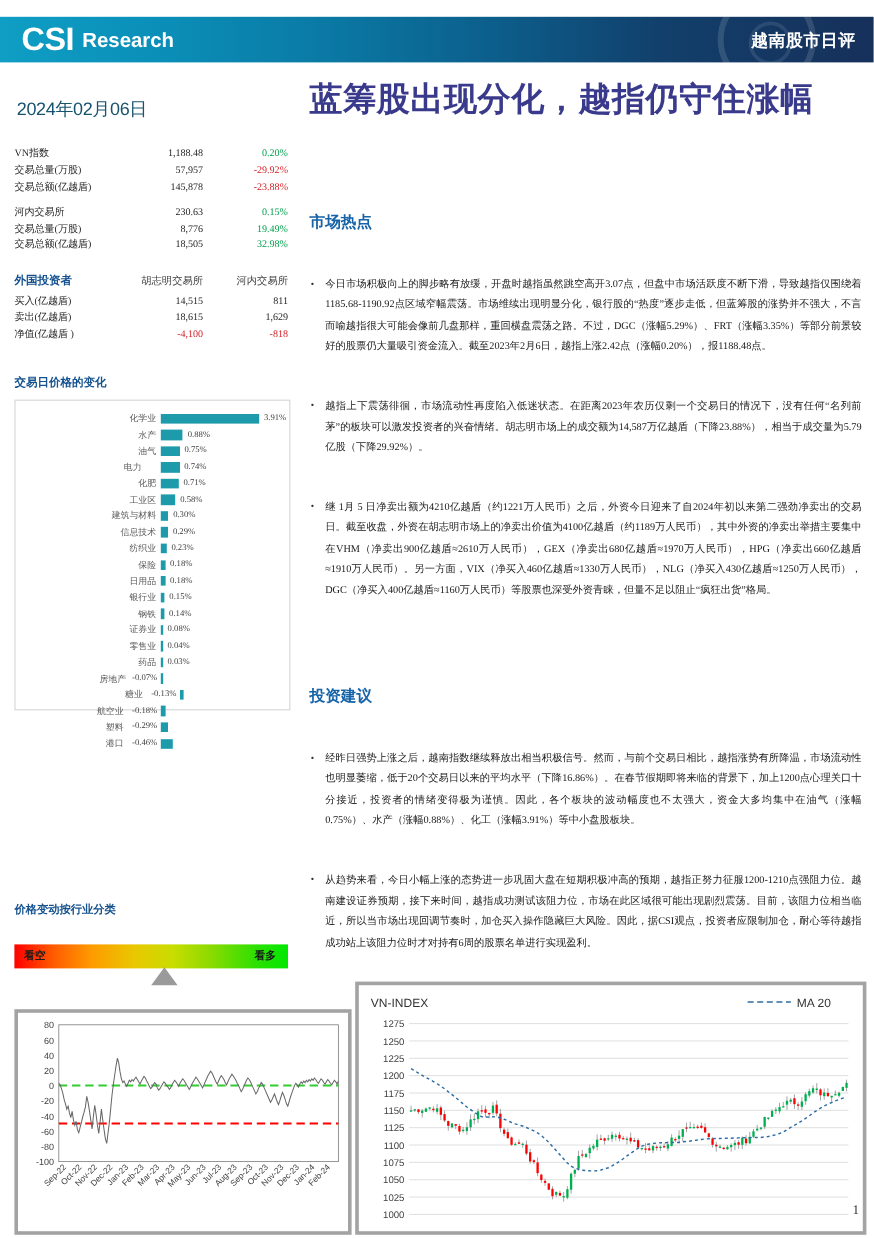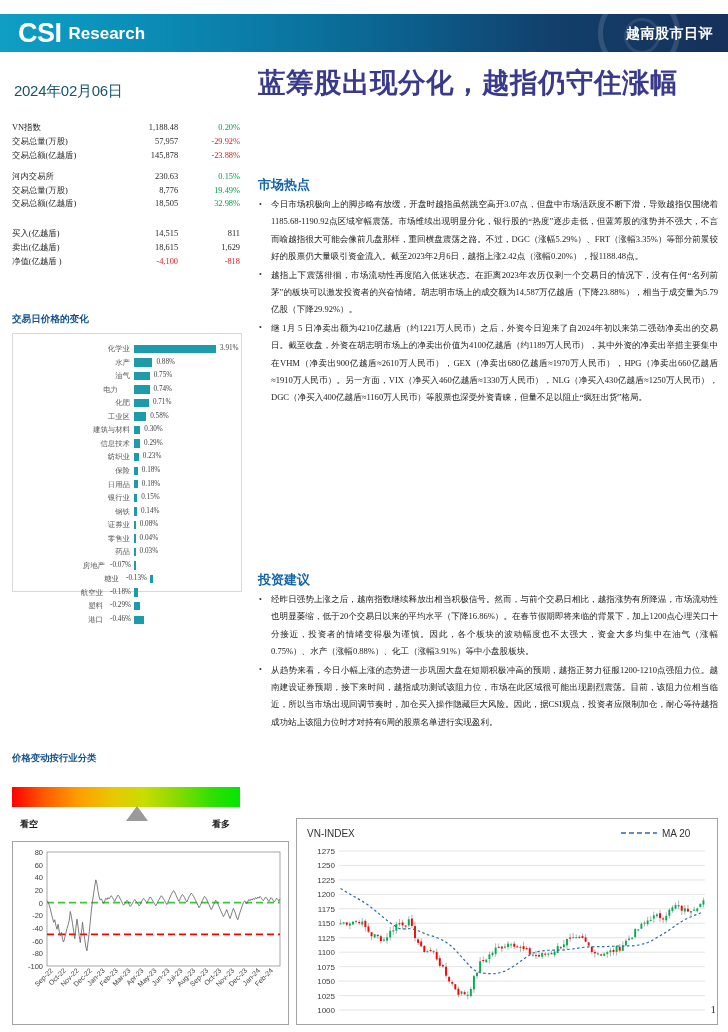--- a/index.html
+++ b/index.html
@@ -75,21 +75,20 @@
   .gauge-title{
     position:absolute;left:12px;top:752px;font-size:9.4px;font-weight:bold;color:#15528f;
   }
   .gauge{
     position:absolute;left:12px;top:787px;width:228px;height:20px;
     background:linear-gradient(90deg,#ff0000 0%,#ff5a00 14%,#ff9a00 28%,#e8c800 44%,#c8dd00 58%,#8ada00 72%,#2ee000 88%,#00e800 100%);
   }
   .gauge .glabel{
     position:absolute;top:3px;font-size:9px;font-weight:bold;color:#1a1a1a;
     font-family:Liberation Mono, monospace;
-    margin-top:28px;
   }
   .gauge .gl-left{left:8px;}
   .gauge .gl-right{right:10px;}
   .gauge-marker{
     position:absolute;left:133px;top:806px;width:0;height:0;
     border-left:11px solid transparent;border-right:11px solid transparent;
     border-bottom:15px solid #9a9a9a;
   }
   
   .title{
@@ -102,28 +101,28 @@
   }
   .h2-hot{top:176px;}
   .h2-adv{top:571px;}
   .bullets{
     position:absolute;left:258px;width:460px;
     font-size:8.55px;line-height:17.4px;color:#1a1a1a;text-align:justify;
   }
   .bullets-hot{top:196px;}
   .bullets-adv{top:591px;}
   .bullet{
-    position:relative;padding-left:13px;margin-bottom:1px;
+    position:relative;padding-left:13px;margin-bottom:1px;margin-top:32px;
   }
   .bullet:before{
     content:"\2022";position:absolute;left:1px;top:-0.5px;font-size:8px;color:#333;
   }
   
   .chart-box{
-    position:absolute;border:1px solid #a3a3a3;background:#fff;
+    position:absolute;border:3px solid #a3a3a3;background:#fff;
   }
   .line-chart{left:12px;top:841px;width:275px;height:182px;}
   .candle-chart{left:296px;top:818px;width:420px;height:205px;}
   .pagenum{
     position:absolute;right:12px;top:1003px;font-size:11px;color:#333;
   }
   svg{display:block;}
 </style>
 </head>
 <body>
@@ -174,20 +173,25 @@
     <tr>
       <td class="lbl">交易总额(亿越盾)</td>
       <td class="v1">18,505</td>
       <td class="v2 up">32.98%</td>
     </tr>
 
     <tr class="spacer">
           <td colspan="3" style="height:16px"></td>
         </tr>
 
+    <tr class="sec-head">
+      <td class="lbl">外国投资者</td>
+      <td class="v1 colh">胡志明交易所</td>
+      <td class="v2 colh">河内交易所</td>
+    </tr>
     <tr>
       <td class="lbl">买入(亿越盾)</td>
       <td class="v1">14,515</td>
       <td class="v2">811</td>
     </tr>
     <tr>
       <td class="lbl">卖出(亿越盾)</td>
       <td class="v1">18,615</td>
       <td class="v2">1,629</td>
     </tr>

